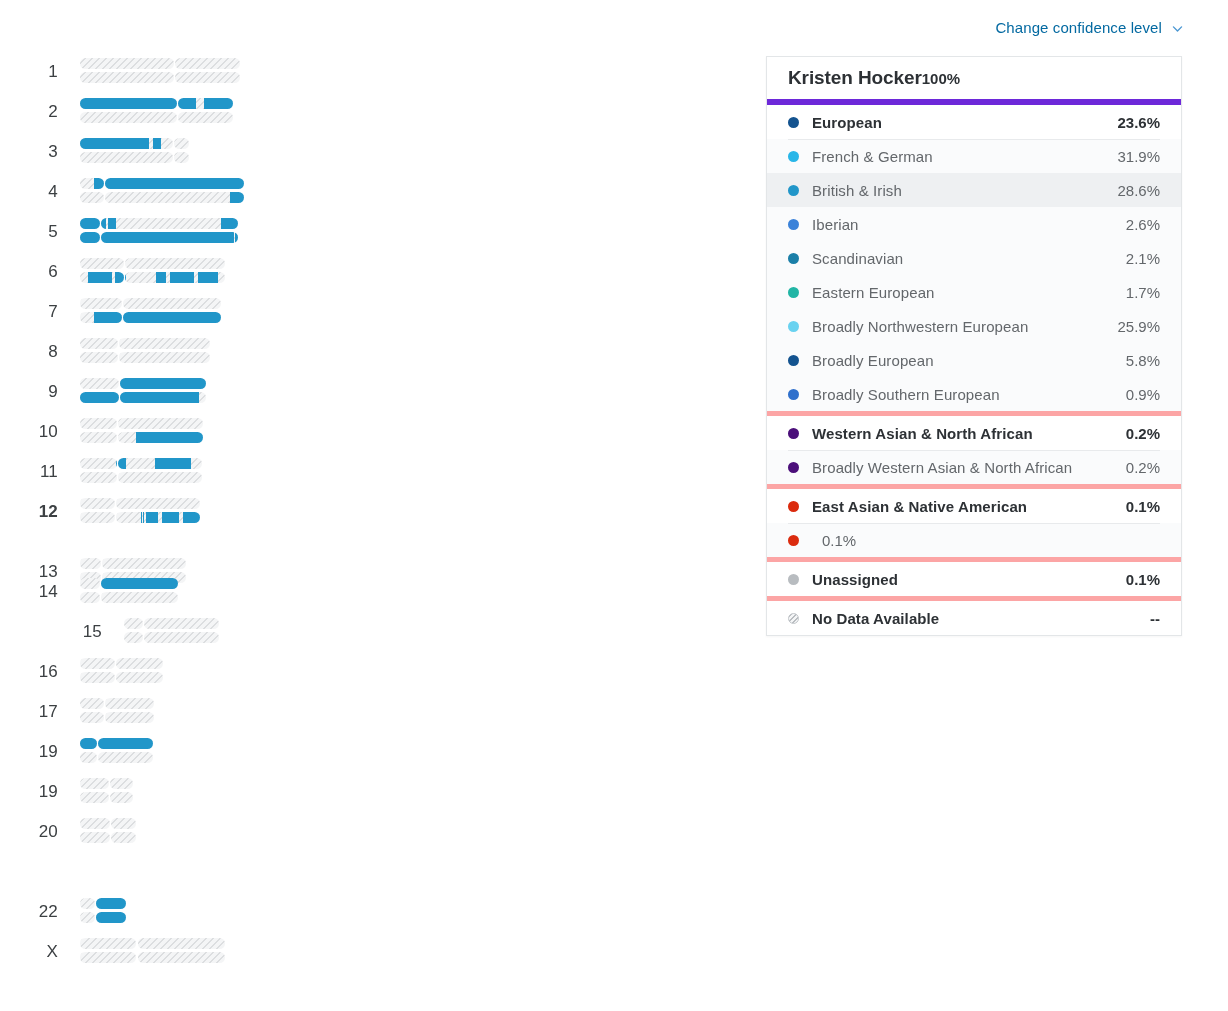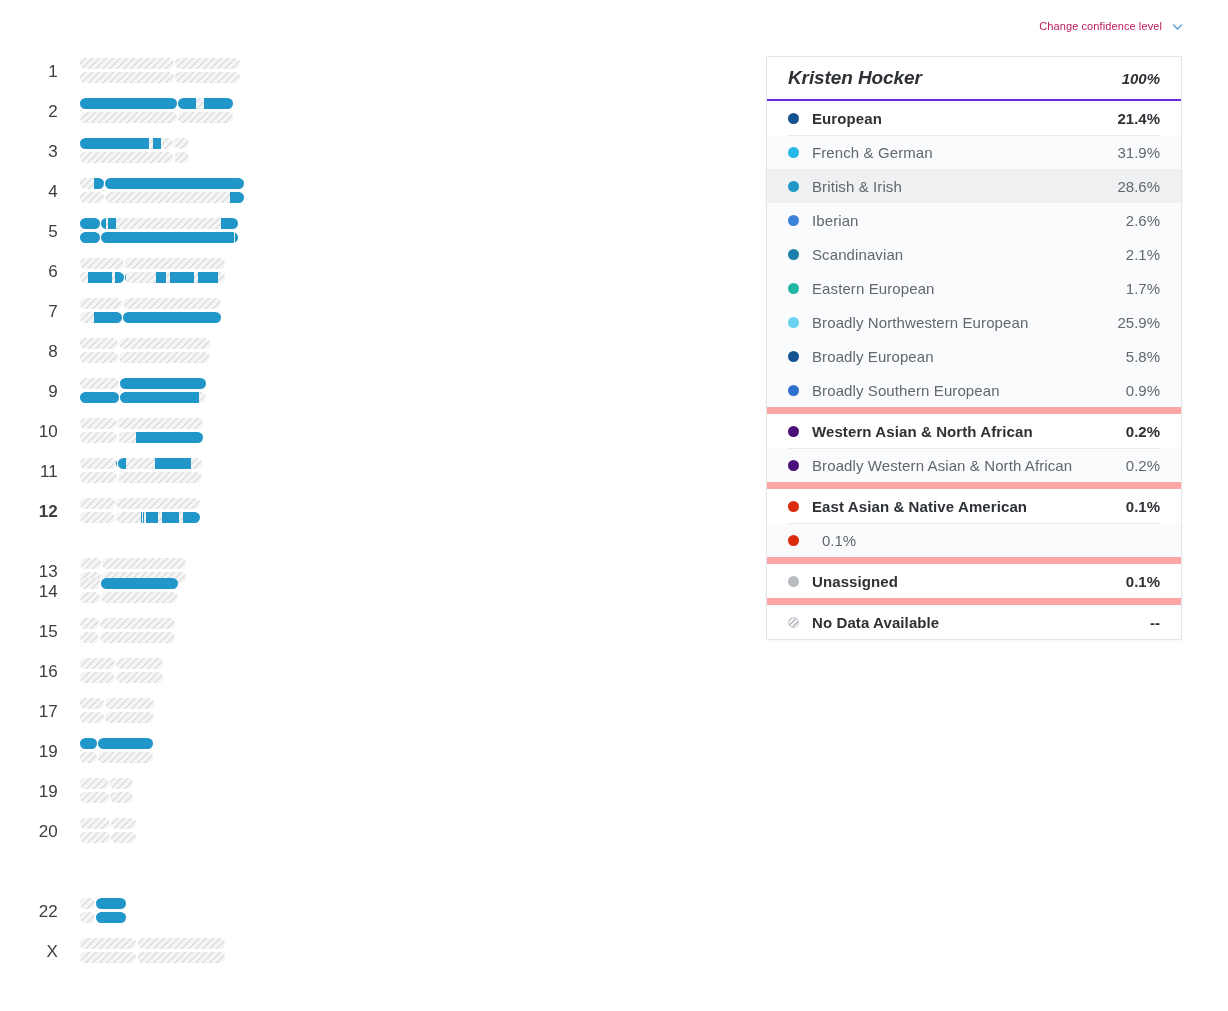--- a/index.html
+++ b/index.html
@@ -30,22 +30,22 @@
     position: absolute;
     right: 44px;
     top: 19px;
     display: flex;
     align-items: center;
     gap: 9px;
     cursor: pointer;
     user-select: none;
   }
   #confidence-link .txt {
-    font-size: 11px;
-    color: #be185d;
+    font-size: 15px;
+    color: #0369a1;
     letter-spacing: 0.1px;
     white-space: nowrap;
   }
   #confidence-link .chev {
     display: block;
     width: 13px;
     height: 13px;
   }
 
   
@@ -108,40 +108,38 @@
     left: 766px;
     top: 56px;
     width: 414px;
     background: #ffffff;
     border: 1px solid #e3e6e8;
     box-shadow: 0 1px 2px rgba(0,0,0,0.04);
   }
   .legend-title-row {
     display: flex;
     align-items: center;
-    justify-content: space-between;
     height: 42px;
     padding: 0 21px;
     background: #ffffff;
-    border-bottom: 2px solid #6d28d9;
-    font-style: italic;
+    border-bottom: 6px solid #6d28d9;
   }
   .legend-title-row .name {
     font-size: 19px;
     font-weight: bold;
     color: #2d3135;
     letter-spacing: -0.1px;
   }
   .legend-title-row .pct {
     font-size: 15px;
     font-weight: bold;
     color: #2d3135;
   }
   .legend-group {
-    border-bottom: 7px solid #fca5a5;
+    border-bottom: 5px solid #fca5a5;
   }
   .legend-group:last-child { border-bottom: none; }
 
   .lrow {
     display: flex;
     align-items: center;
     height: 34px;
     padding: 0 21px 0 21px;
     position: relative;
     background: #fafbfc;
@@ -441,21 +439,21 @@
           <div class="arm" style="left: 20.9924px; width: 77.4809px;">
             <div class="seg" style="left: 0px; width: 77.4809px; background: rgb(33, 150, 201);"></div>
           </div>
         </div>
         <div class="strand">
           <div class="arm" style="left: 0px; width: 19.8473px;"></div>
           <div class="arm" style="left: 20.9924px; width: 77.4809px;"></div>
         </div>
       </div>
     </div>
-    <div class="chrom-row" style="top: 560px;">
+    <div class="chrom-row" style="top: 560px; margin-left: 44px;">
       <div class="chrom-label">15</div>
       <div class="strands">
         <div class="strand">
           <div class="arm" style="left: 0px; width: 19.084px;"></div>
           <div class="arm" style="left: 20.229px; width: 74.4275px;"></div>
         </div>
         <div class="strand">
           <div class="arm" style="left: 0px; width: 19.084px;"></div>
           <div class="arm" style="left: 20.229px; width: 74.4275px;"></div>
         </div>
@@ -565,21 +563,21 @@
 <div id="legend">
   <div class="legend-title-row">
     <span class="name">Kristen Hocker</span>
     <span class="pct">100%</span>
   </div>
   <div id="legend-body">
       <div class="legend-group">
         <div class="lrow head">
           <span class="dot" style="background: rgb(20, 83, 143);"></span>
           <span class="lbl">European</span>
-          <span class="val">21.4%</span>
+          <span class="val">23.6%</span>
         </div>
         <div class="lrow">
           <span class="dot" style="background: rgb(41, 182, 232);"></span>
           <span class="lbl">French &amp; German</span>
           <span class="val">31.9%</span>
         </div>
         <div class="lrow hl">
           <span class="dot" style="background: rgb(33, 150, 201);"></span>
           <span class="lbl">British &amp; Irish</span>
           <span class="val">28.6%</span>

